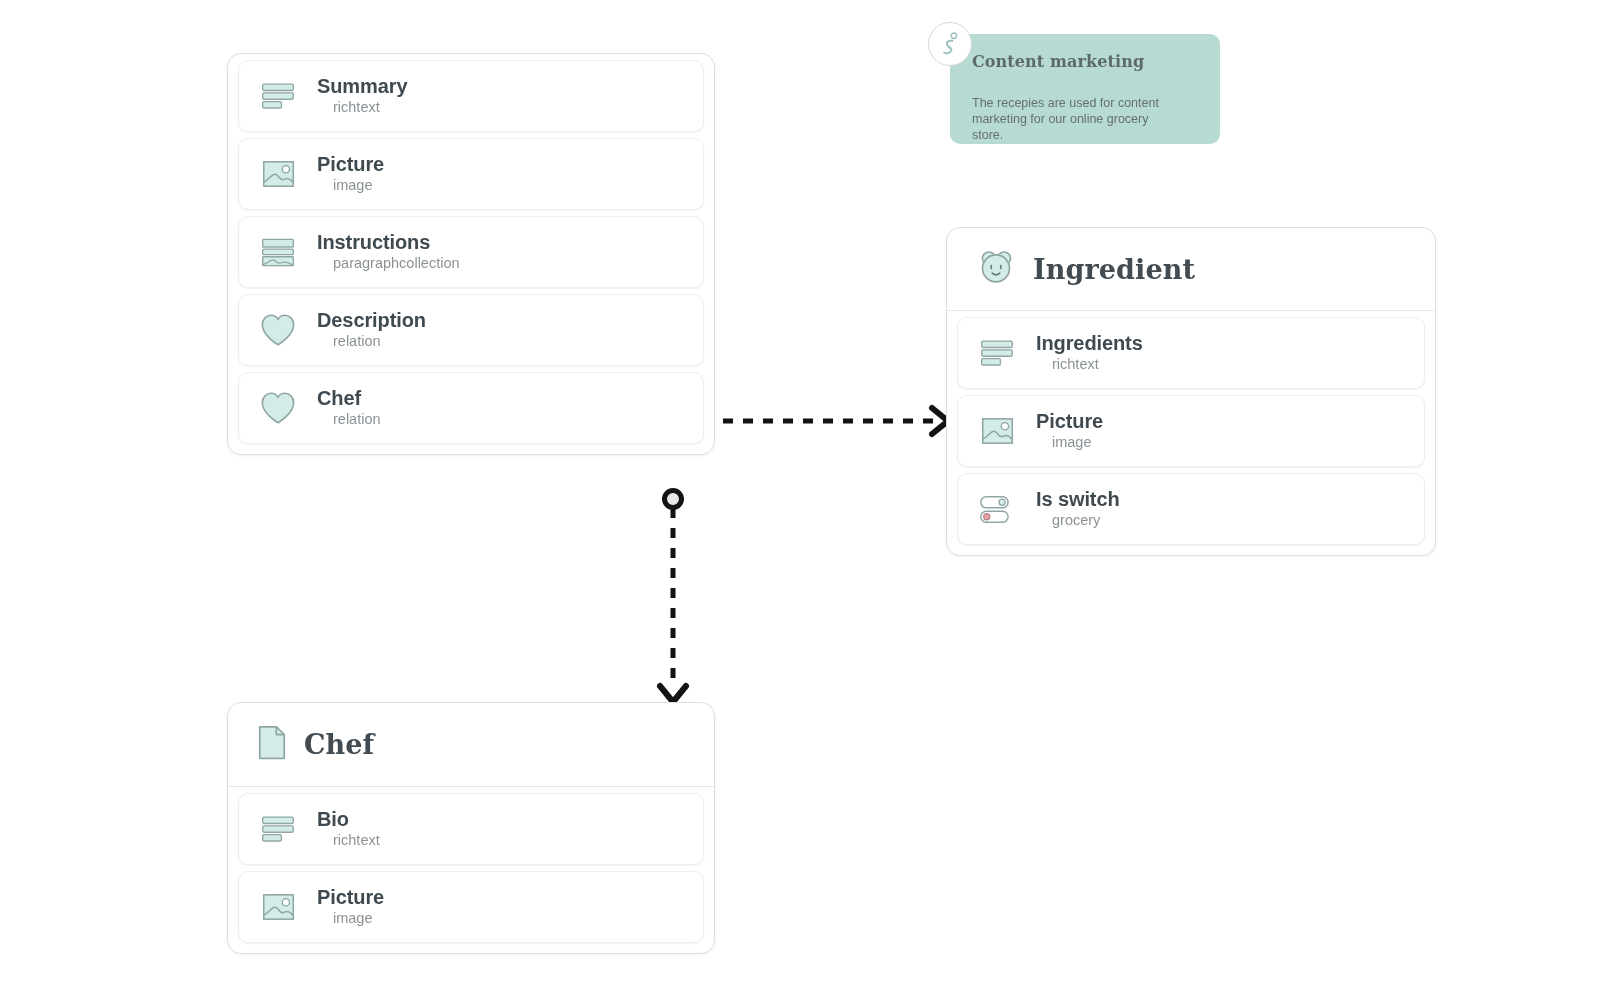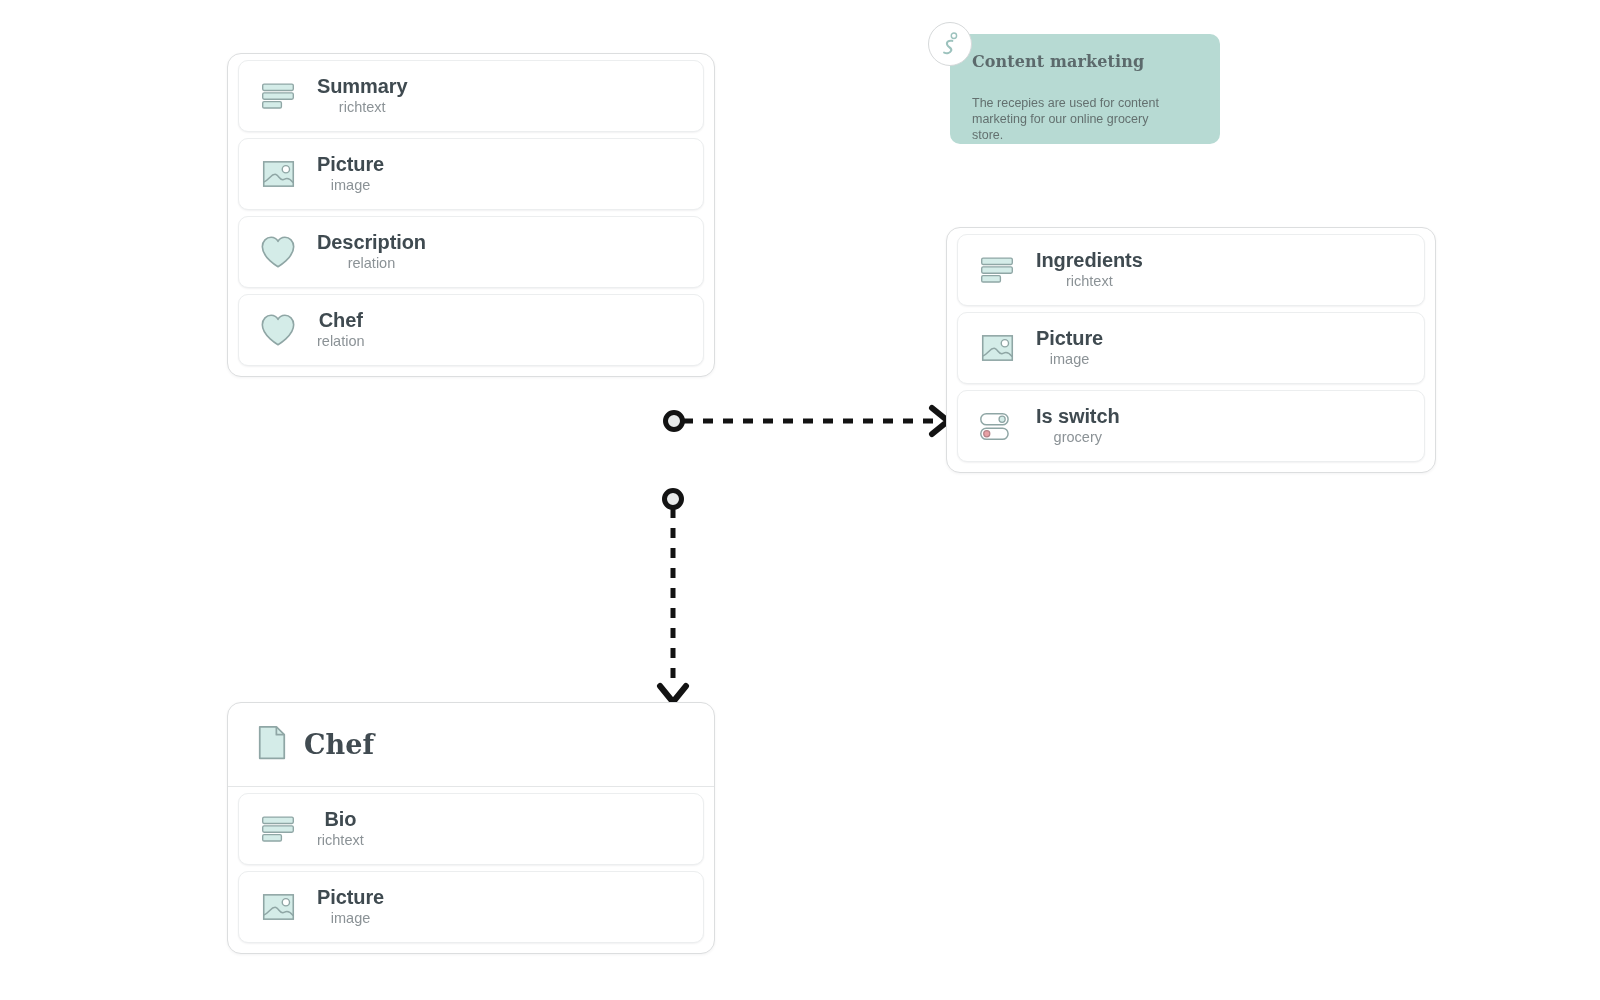--- a/index.html
+++ b/index.html
@@ -41,41 +41,41 @@
     position: relative;
     height: 72px;
     display: flex;
     align-items: center;
     padding-left: 20px;
     background: #fff;
     border-radius: 10px;
     border: 1px solid #eceeef;
     box-shadow: 0 1px 2px rgba(16,24,40,.06);
     margin-bottom: 6px;
-    text-align: center;
   }
   .field:last-child { margin-bottom: 0; }
   .field-icon {
     width: 38px; height: 38px;
     flex: 0 0 38px;
     display: flex; align-items: center; justify-content: center;
   }
   .field-text { margin-left: 20px; }
   .field-label {
     font-size: 20px;
     font-weight: 700;
     color: #3f4a50;
     line-height: 1.12;
     letter-spacing: -.1px;
   }
   .field-type {
     font-size: 14.5px;
     color: #8b9296;
     line-height: 1.3;
     margin-top: 2px;
+    margin-left: 16px;
   }
 
   
   .note {
     position: absolute;
     border-radius: 12px;
   }
   .note-body {
     position: absolute;
     left: 22px; top: 12px;
@@ -207,20 +207,31 @@
           <svg width="33" height="28">
               <use href="#ic-image"></use>
             </svg>
         </span>
         <span class="field-text">
           <span class="field-label">Picture</span><br>
           <span class="field-type">image</span>
         </span>
       </div>
 
+      <div class="field">
+        <span class="field-icon">
+          <svg width="34" height="29">
+              <use href="#ic-paracoll"></use>
+            </svg>
+        </span>
+        <span class="field-text">
+          <span class="field-label">Instructions</span><br>
+          <span class="field-type">paragraphcollection</span>
+        </span>
+      </div>
 
       <div class="field">
         <span class="field-icon">
           <svg width="36" height="34">
               <use href="#ic-heart"></use>
             </svg>
         </span>
         <span class="field-text">
           <span class="field-label">Description</span><br>
           <span class="field-type">relation</span>
@@ -236,20 +247,28 @@
         <span class="field-text">
           <span class="field-label">Chef</span><br>
           <span class="field-type">relation</span>
         </span>
       </div>
 
     </div>
   </div>
 
   <div class="card" style="left:946px; top:227px; width:490px;">
+    <div class="card-header" style="height:83px;">
+      <span>
+        <svg width="38" height="38">
+            <use href="#ic-animal"></use>
+          </svg>
+      </span>
+      <span class="card-title">Ingredient</span>
+    </div>
     <div class="card-body">
 
       <div class="field">
         <span class="field-icon">
           <svg width="34" height="28">
               <use href="#ic-richtext"></use>
             </svg>
         </span>
         <span class="field-text">
           <span class="field-label">Ingredients</span><br>

